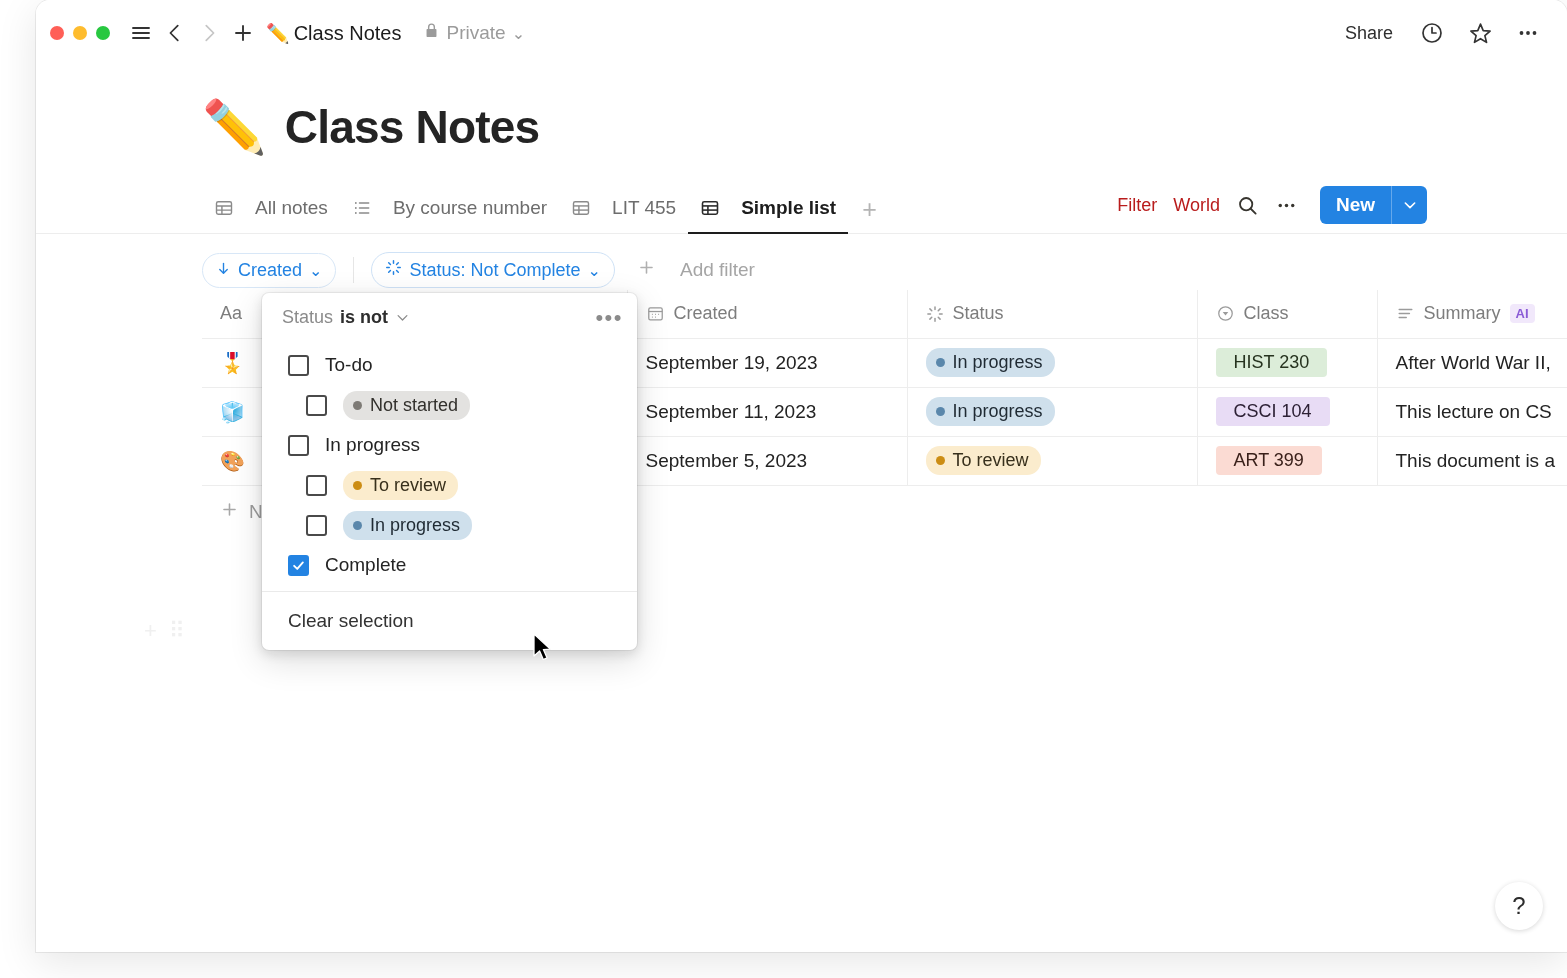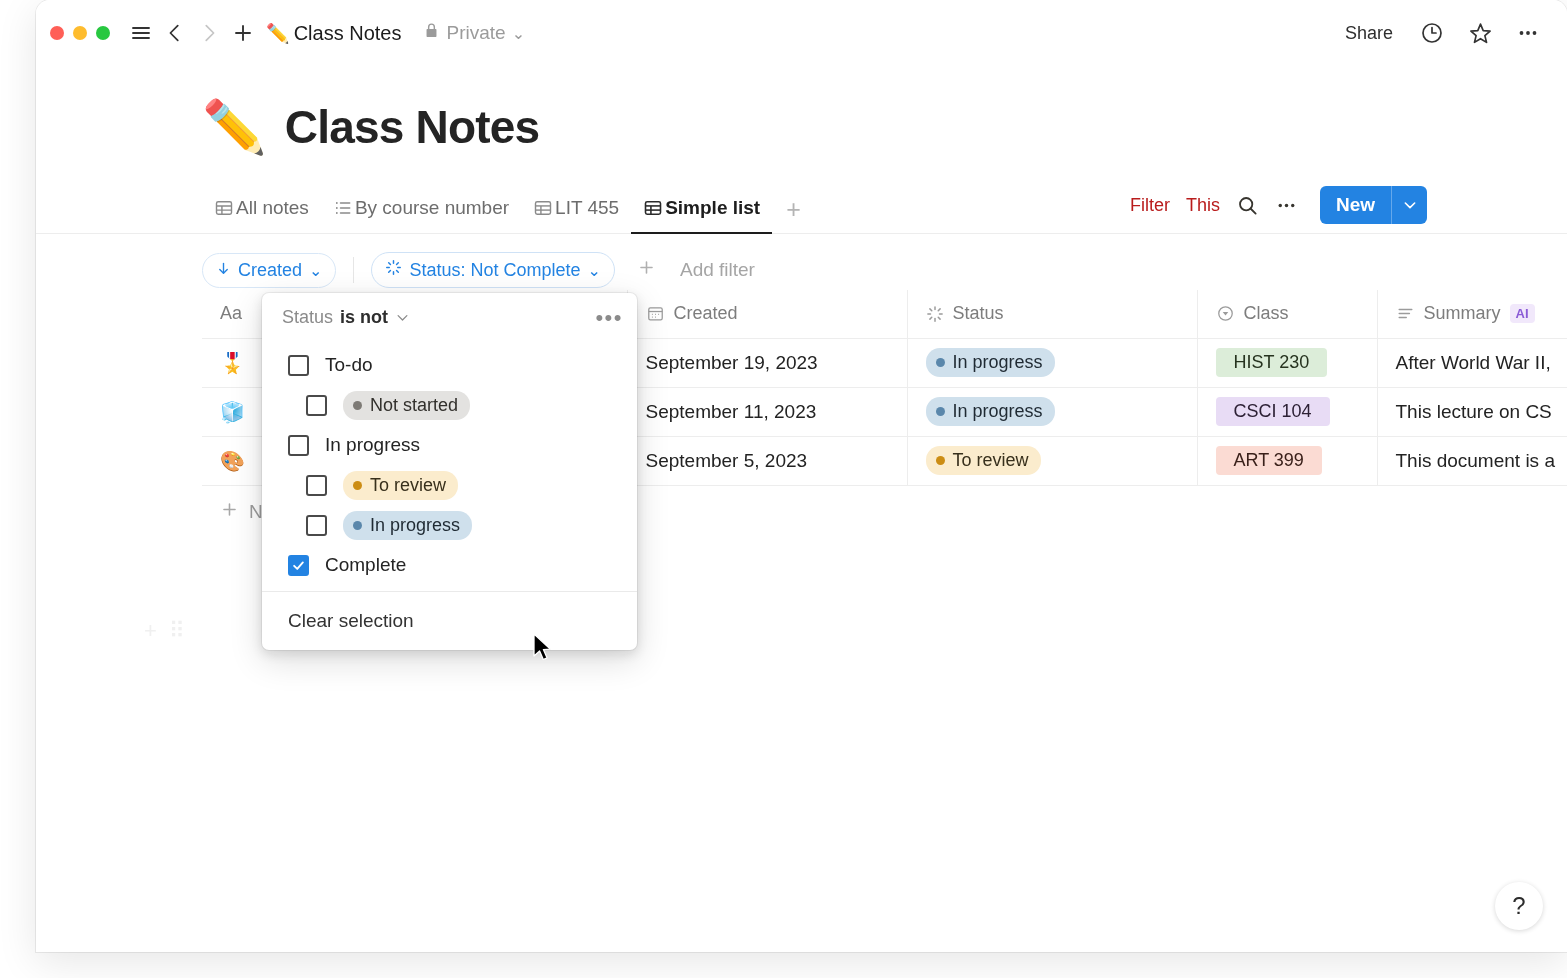--- a/index.html
+++ b/index.html
@@ -71,21 +71,21 @@
   
   .viewbar {
     margin: 30px 0 0 0;
     padding: 0 140px 0 166px;
     display: flex; align-items: flex-end;
     border-bottom: 1px solid #ededed;
     height: 50px;
   }
   .tabs { display: flex; align-items: flex-end; gap: 0; }
   .tab {
-    display: flex; align-items: center; gap: 2px;
+    display: flex; align-items: center; gap: 21px;
     font-size: 19px; color: #6d6d6d;
     padding: 0 12px 13px 12px;
     white-space: nowrap;
     border-bottom: 2px solid transparent;
     margin-bottom: -1px;
   }
   .tab.active { color: #1d1d1d; font-weight: 700; border-bottom: 2px solid #1d1d1d; }
   .tab .ic { display: flex; align-items: center; color: #8a8a8a; }
   .tab.active .ic { color: #2b2b2b; }
   .tab-add { color: #b4b4b4; font-size: 25px; padding: 0 10px 11px 14px; line-height: 1; }
@@ -378,21 +378,21 @@
                 </svg>
             </span>
             <span>Simple list</span>
           </div>
 
           <div class="tab-add">+</div>
         </div>
 
         <div class="viewbar-right">
           <span class="vb-link">Filter</span>
-          <span class="vb-link">This</span>
+          <span class="vb-link">World</span>
           <span class="vb-ic">
             <svg width="23" height="23" viewBox="0 0 24 24" fill="none" stroke="currentColor" stroke-width="1.9" stroke-linecap="round">
                 <circle cx="10.6" cy="10.6" r="6.4"></circle>
                 <line x1="15.4" y1="15.4" x2="20.5" y2="20.5"></line>
               </svg>
           </span>
           <span class="vb-ic">
             <svg width="23" height="23" viewBox="0 0 24 24" fill="currentColor">
                 <circle cx="5.5" cy="12" r="1.8"></circle>
                 <circle cx="12" cy="12" r="1.8"></circle>

